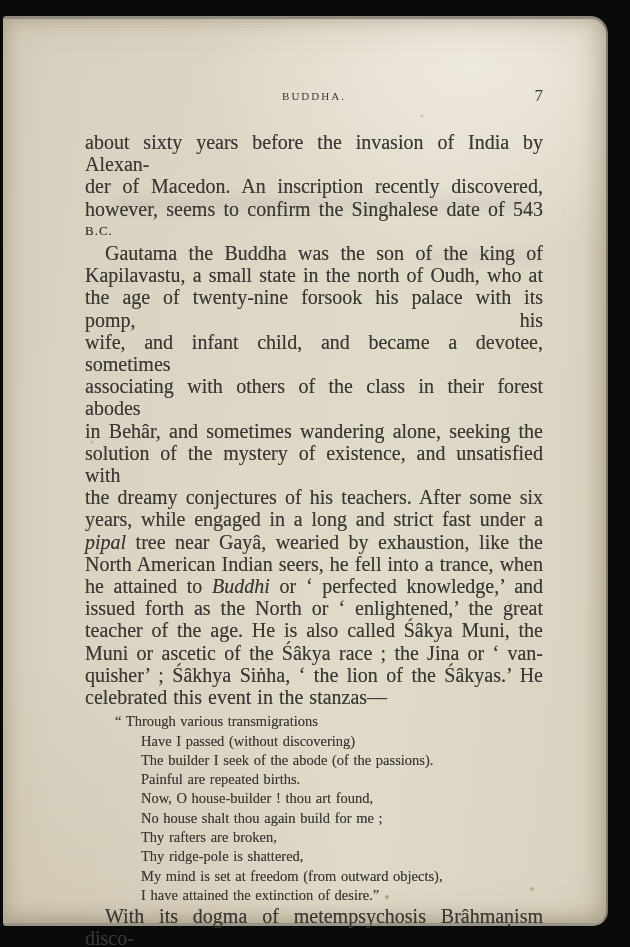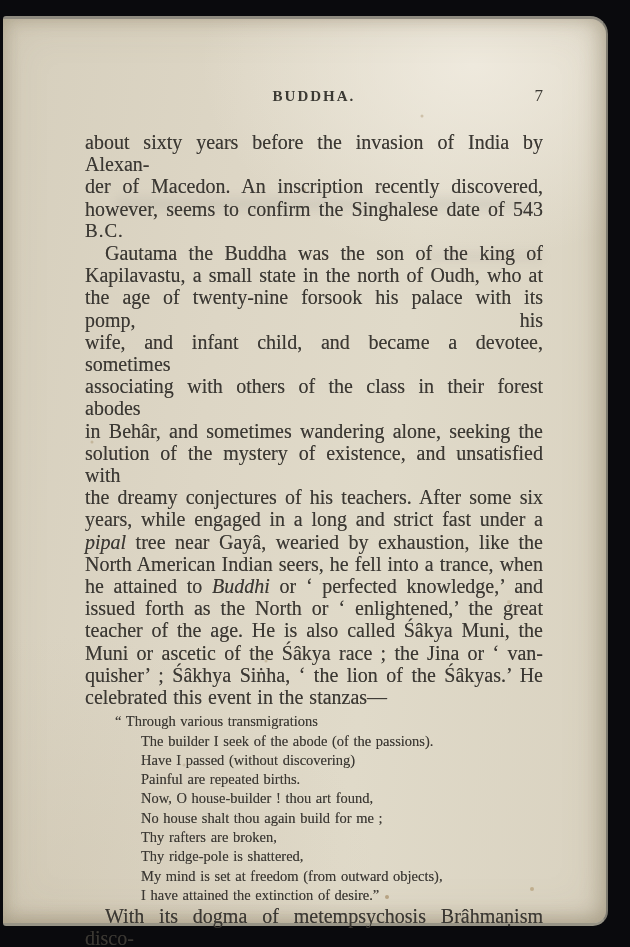--- a/index.html
+++ b/index.html
@@ -57,24 +57,24 @@
     left: 420px; top: 232px; width: 120px; height: 11px;
     background: rgba(167,164,154,0.14); filter: blur(4px);
   }
   .header {
     position: absolute;
     left: 82px; top: 64px; width: 458px; height: 26px;
   }
   .running-title {
     position: absolute; left: 0; right: 0; top: 0;
     text-align: center;
-    font-size: 15px; letter-spacing: 2px;
+    font-size: 11px; letter-spacing: 2px;
     line-height: 26px;
     color: #3c3a34;
-    font-weight: bold;
+    font-weight: normal;
   }
   .page-number {
     position: absolute; right: 0; top: 0;
     font-size: 17px; line-height: 26px;
     color: #3c3a34;
   }
   .textcol {
     position: absolute;
     left: 82px; top: 112px; width: 458px;
     text-shadow: 0 0 0.5px rgba(59,56,51,0.55);
@@ -85,21 +85,21 @@
     white-space: nowrap;
     word-spacing: 1px;
   }
   .bline.j {
     white-space: normal;
     text-align: justify;
     text-align-last: justify;
   }
   .bline.ind { text-indent: 20px; }
   .bline.sc {
-    font-size: 19px; letter-spacing: 1px; line-height: 22.2px;
+    font-size: 13px; letter-spacing: 1px; line-height: 22.2px;
   }
   .bline em { font-style: italic; }
   .stanza {
     margin-top: 4px;
     padding-left: 56px;
   }
   .sline {
     font-size: 14.5px;
     line-height: 19.3px;
     word-spacing: 1px;
@@ -142,22 +142,22 @@
       <div class="bline j">North American Indian seers, he fell into a trance, when</div>
       <div class="bline j"><span>he attained to </span><em>Buddhi</em><span> or ‘ perfected knowledge,’ and</span></div>
       <div class="bline j">issued forth as the North or ‘ enlightened,’ the great</div>
       <div class="bline j">teacher of the age. He is also called Śâkya Muni, the</div>
       <div class="bline j">Muni or ascetic of the Śâkya race ; the Jina or ‘ van-</div>
       <div class="bline j">quisher’ ; Śâkhya Siṅha, ‘ the lion of the Śâkyas.’ He</div>
       <div class="bline">celebrated this event in the stanzas—</div>
 
       <div class="stanza">
         <div class="sline hang">“ Through various transmigrations</div>
+        <div class="sline">Have I passed (without discovering)</div>
         <div class="sline">The builder I seek of the abode (of the passions).</div>
-        <div class="sline">Have I passed (without discovering)</div>
         <div class="sline">Painful are repeated births.</div>
         <div class="sline">Now, O house-builder ! thou art found,</div>
         <div class="sline">No house shalt thou again build for me ;</div>
         <div class="sline">Thy rafters are broken,</div>
         <div class="sline">Thy ridge-pole is shattered,</div>
         <div class="sline">My mind is set at freedom (from outward objects),</div>
         <div class="sline">I have attained the extinction of desire.”</div>
       </div>
 
       <div class="bline j ind closing">With its dogma of metempsychosis Brâhmaṇism disco-</div>

